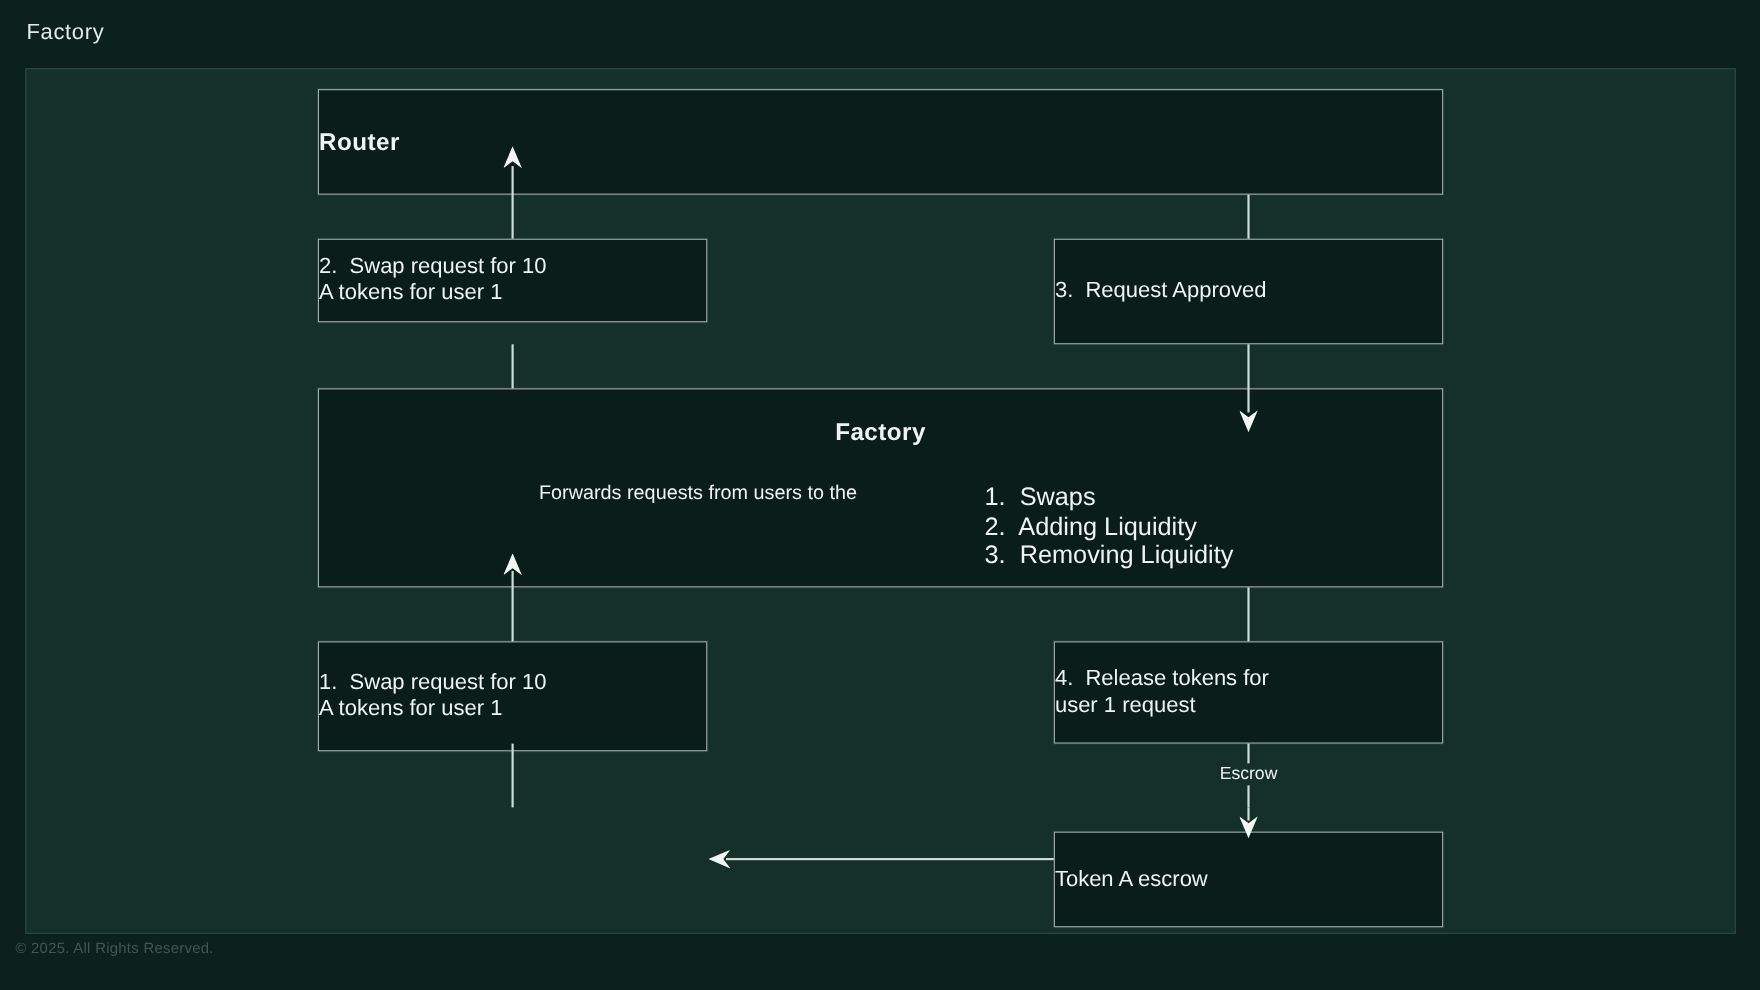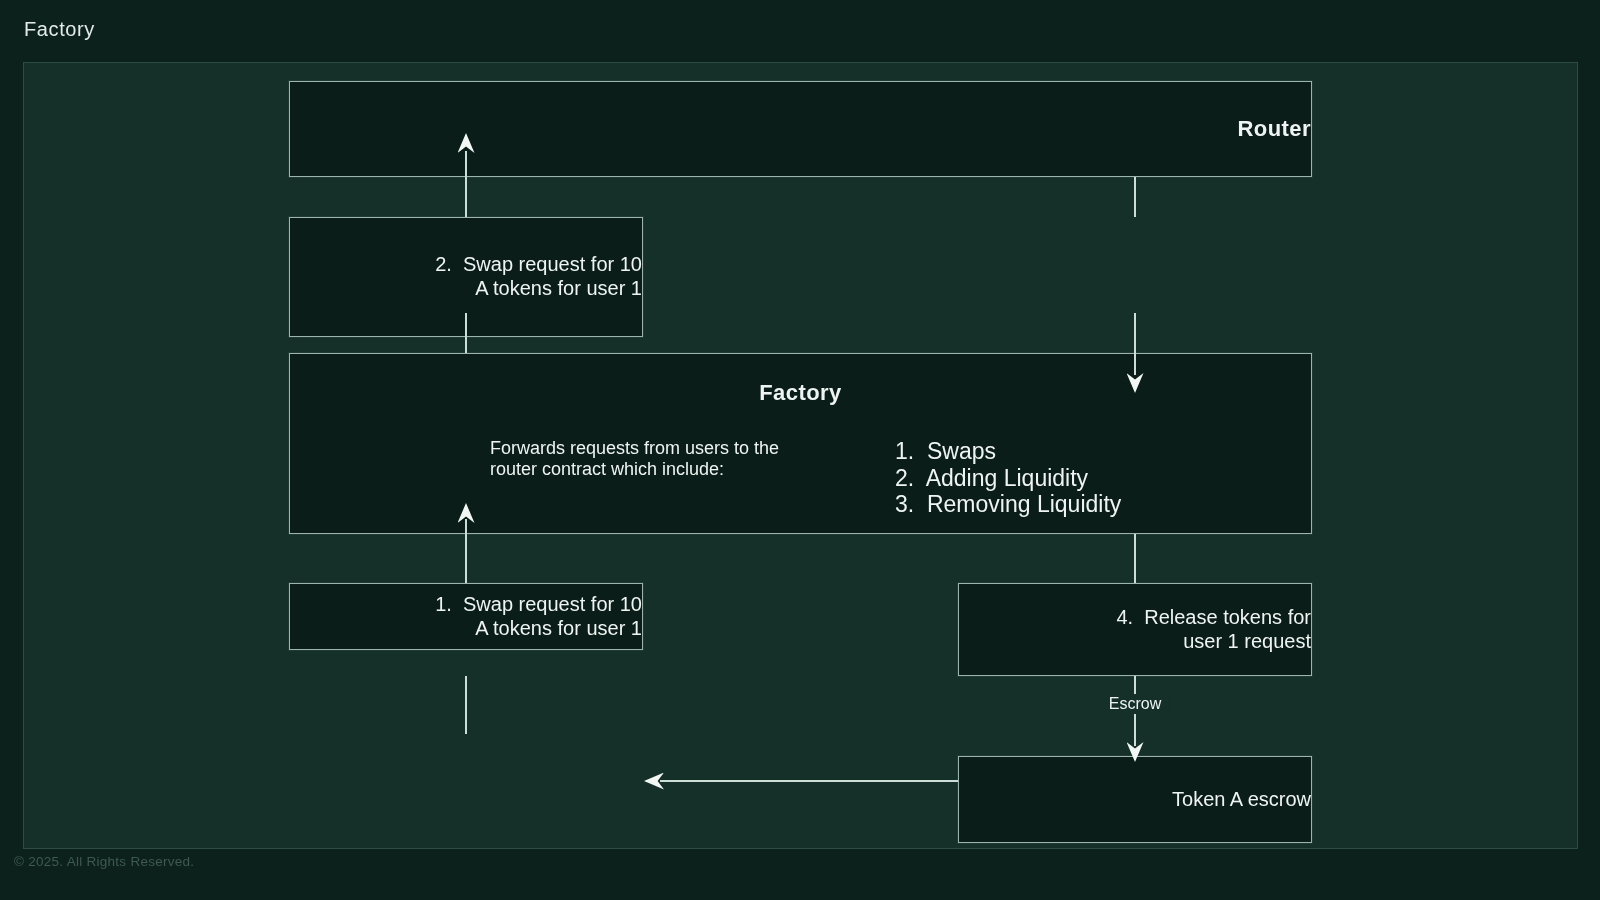--- a/index.html
+++ b/index.html
@@ -9,34 +9,34 @@
   }
   *{margin:0;padding:0;box-sizing:border-box;}
   html,body{width:1600px;height:900px;}
   body{font-family:"Liberation Sans",sans-serif;background:var(--page-bg);overflow:hidden;}
   .page{position:relative;width:1600px;height:900px;background:var(--page-bg);}
   .page-title{position:absolute;left:24px;top:18px;font-size:20px;font-weight:500;
     color:var(--title);letter-spacing:.03em;}
   .canvas{position:absolute;left:23px;top:62px;width:1555px;height:787px;
     background:var(--canvas-bg);border:1px solid var(--canvas-border);}
   .node{position:absolute;background:var(--node-bg);border:1px solid var(--node-border);
-    color:var(--text);display:flex;flex-direction:column;align-items:flex-end;justify-content:center;
+    color:var(--text);display:flex;flex-direction:column;align-items:flex-start;justify-content:center;
     text-align:center;font-size:20px;line-height:1.18;
     box-shadow:0 0 0 1px rgba(210,228,222,0.06);}
   .node-title{font-size:22px;font-weight:700;letter-spacing:.02em;color:var(--text);}
   .n-router{left:265px;top:18px;width:1023px;height:96px;}
-  .n-swap2{left:265px;top:154px;width:354px;height:120px;}
+  .n-swap2{left:265px;top:154px;width:354px;height:76px;}
   .n-approved{left:934px;top:154px;width:354px;height:96px;}
   .n-factory{left:265px;top:290px;width:1023px;height:181px;display:block;}
   .n-factory .node-title{display:block;text-align:center;margin-top:26px;}
   .factory-desc{position:absolute;left:200px;top:84px;font-size:18px;line-height:1.16;
     text-align:left;color:var(--text);}
   .factory-list{position:absolute;left:605px;top:84px;font-size:23px;line-height:1.16;
     text-align:left;color:var(--text);}
-  .n-swap1{left:265px;top:520px;width:354px;height:67px;}
+  .n-swap1{left:265px;top:520px;width:354px;height:100px;}
   .n-release{left:934px;top:520px;width:354px;height:93px;}
   .n-user1{left:265px;top:671px;width:354px;height:87px;}
   .n-token{left:934px;top:693px;width:354px;height:87px;}
   .vline{position:absolute;width:1.5px;background:var(--line);}
   .hline{position:absolute;height:1.5px;background:var(--line);}
   .arrow{position:absolute;background:var(--arrow);}
   .arrow-up{width:17px;height:20px;clip-path:polygon(50% 0,100% 100%,50% 68%,0 100%);}
   .arrow-down{width:17px;height:20px;clip-path:polygon(50% 100%,0 0,50% 32%,100% 0);}
   .arrow-left{width:20px;height:17px;clip-path:polygon(0 50%,100% 0,68% 50%,100% 100%);}
   .escrow-label{position:absolute;left:1111px;top:631px;transform:translateX(-50%);
@@ -54,26 +54,28 @@
 
     <div class="node n-router">
       <span class="node-title">Router</span>
     </div>
 
     <div class="node n-swap2">
       <span>2.&nbsp; Swap request for 10</span>
       <span>A tokens for user 1</span>
     </div>
 
+    <div class="node n-approved">
+      <span>3.&nbsp; Request Approved</span>
+    </div>
 
     <div class="node n-factory">
       <span class="node-title">Factory</span>
       <div class="factory-desc">
         <div>Forwards requests from users to the</div>
-        <div>router contract which include:</div>
       </div>
       <div class="factory-list">
         <div>1.&nbsp; Swaps</div>
         <div>2.&nbsp; Adding Liquidity</div>
         <div>3.&nbsp; Removing Liquidity</div>
       </div>
     </div>
 
     <div class="node n-swap1">
       <span>1.&nbsp; Swap request for 10</span>

